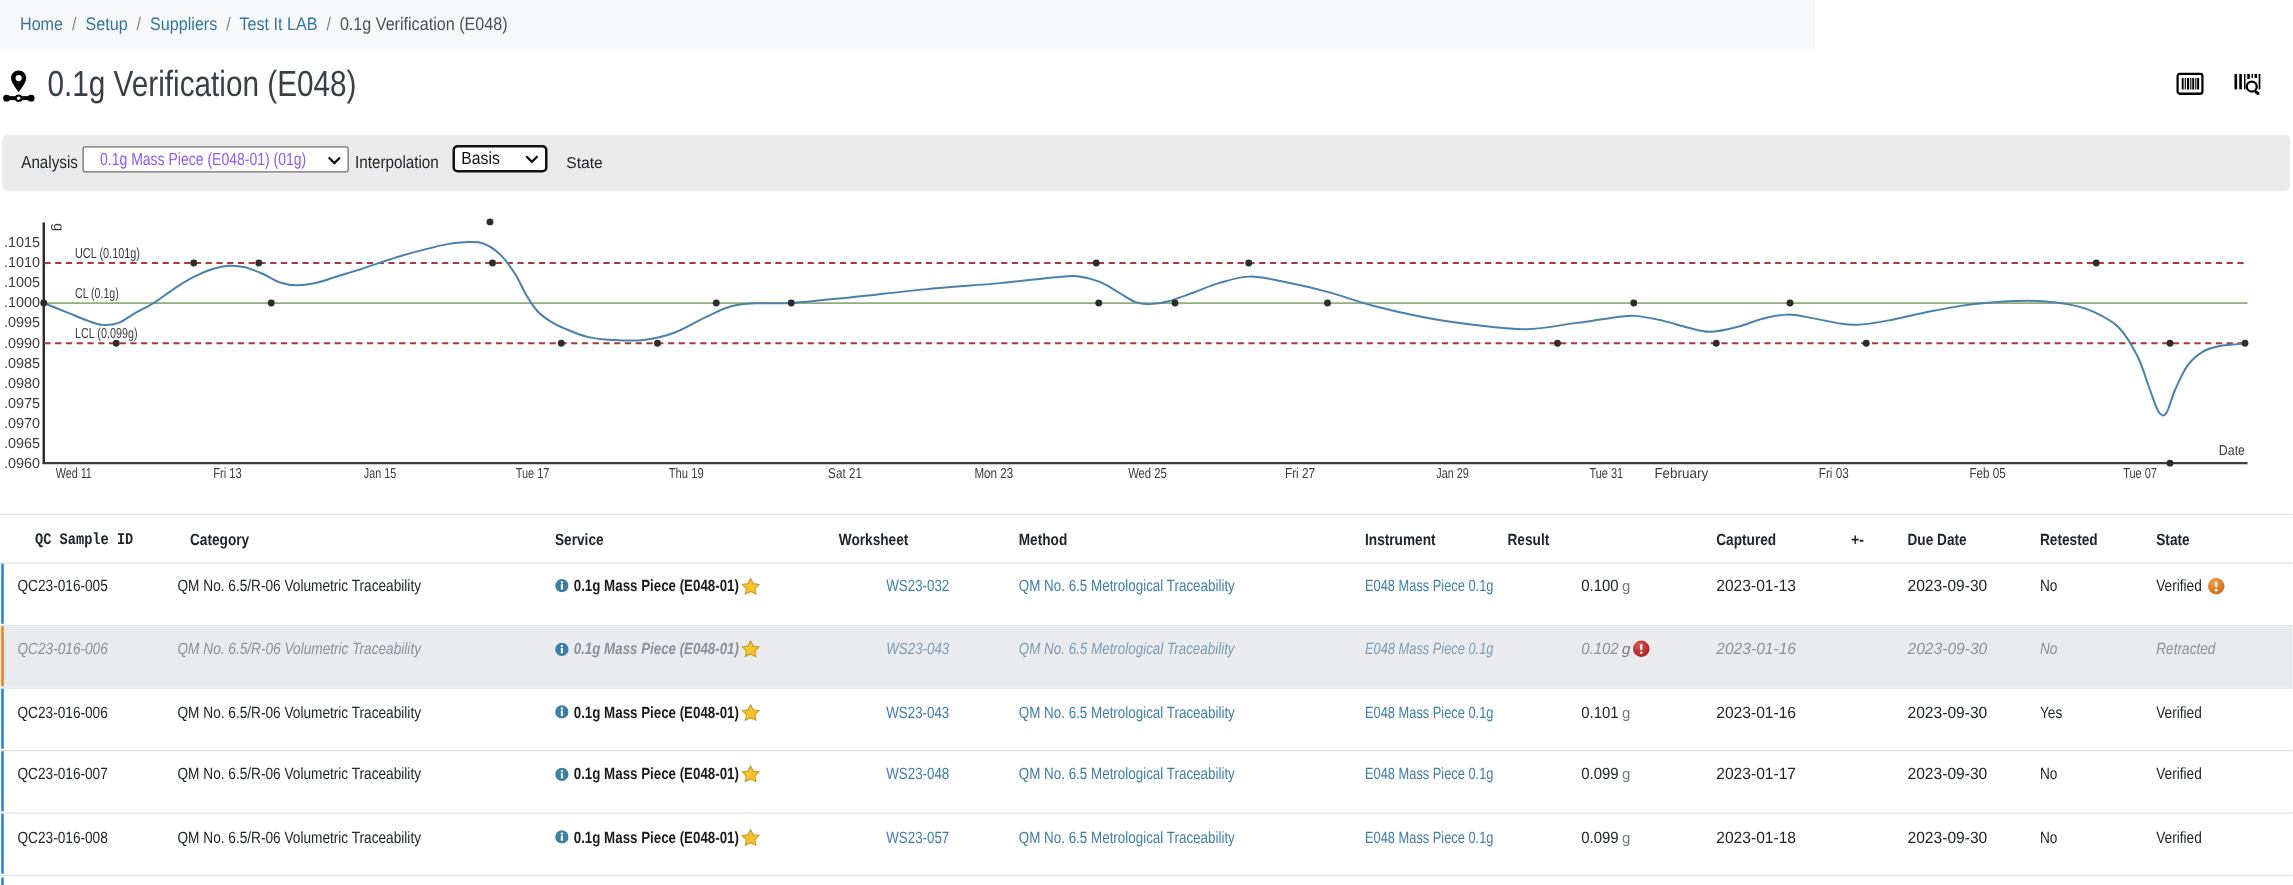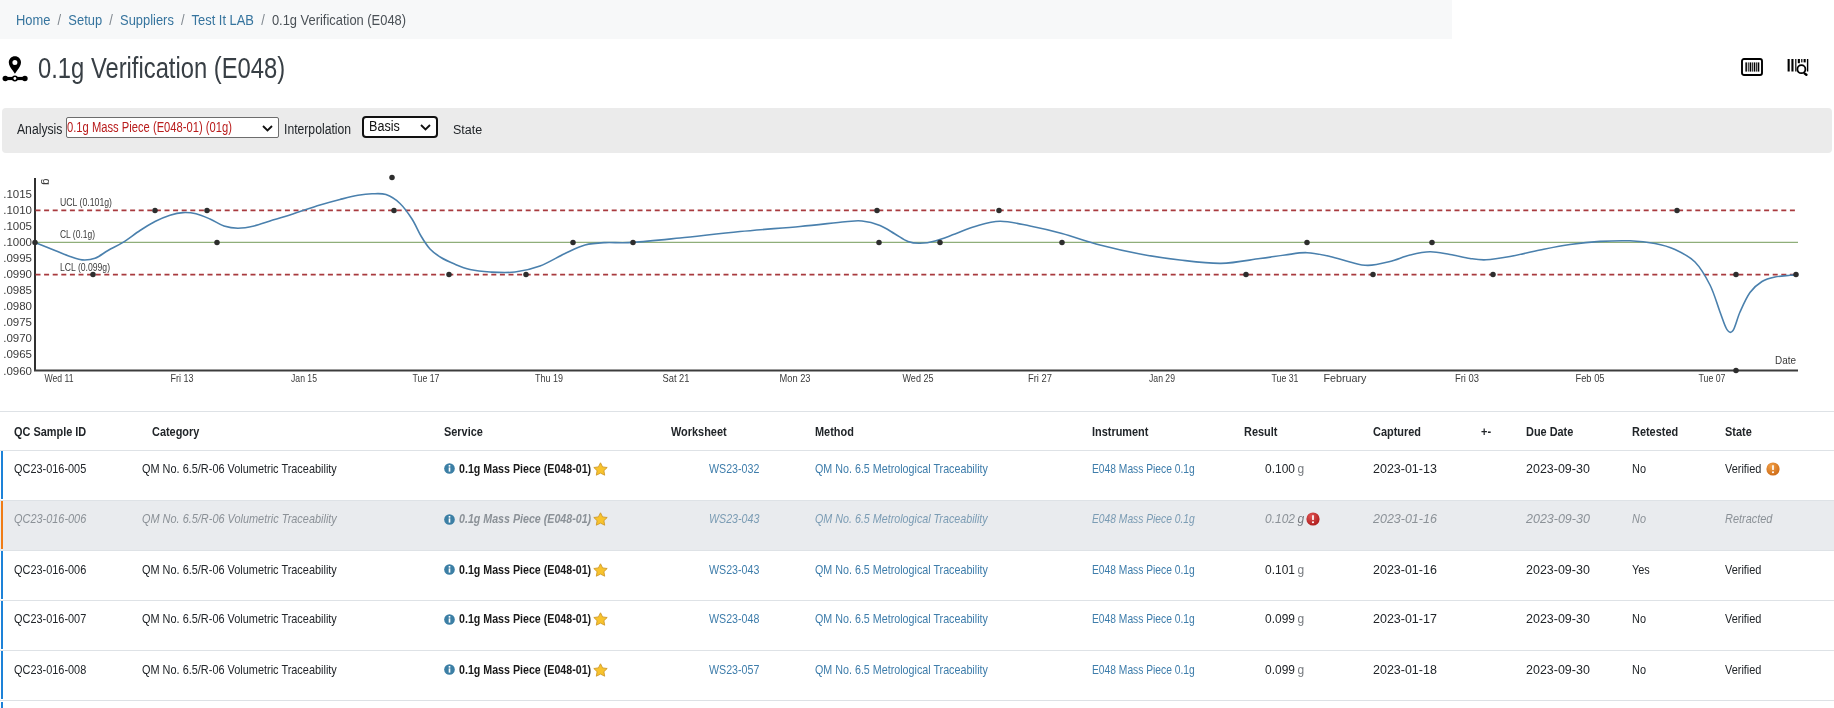--- a/index.html
+++ b/index.html
@@ -62,21 +62,21 @@
     <rect x="14.2" y="0" width="1.2" height="3.4"></rect>
     <rect x="16.6" y="0" width="2.1" height="3.4"></rect>
     <rect x="19.9" y="0" width="1.4" height="12.5"></rect>
   </g>
   <circle cx="14.4" cy="10.2" r="4" fill="none" stroke="#000" stroke-width="1.8"></circle>
   <rect x="17.6" y="12.9" width="4.4" height="2.4" rx="1.2" transform="rotate(38 17.6 12.9)" fill="#000"></rect>
 </svg>
 
 <div class="abs" style="left:2px;top:108px;width:1830px;height:45px;background:#ebebeb;border-radius:4px;"></div>
 <div class="tlab" style="left:17px;top:121px;"><span class="sx" style="transform:scaleX(0.87)">Analysis</span></div>
-<div class="abs" style="left:66px;top:116.5px;width:213px;height:21px;background:#fff;border:1px solid #6d6d6d;border-radius:2px;font-size:14px;color:#b91c1c;line-height:18.5px;padding-left:0;overflow:hidden;"><span class="sx" style="transform:scaleX(0.8)">0.1g Mass Piece (E048-01) (01g)</span>
+<div class="abs" style="left:66px;top:116.5px;width:213px;height:21px;background:#fff;border:1px solid #6d6d6d;border-radius:2px;font-size:14px;color:#8b5cf6;line-height:18.5px;padding-left:13px;overflow:hidden;"><span class="sx" style="transform:scaleX(0.8)">0.1g Mass Piece (E048-01) (01g)</span>
   <svg class="abs" style="right:5px;top:7px" width="11" height="7" viewBox="0 0 11 7">
       <path d="M1,1 L5.5,5.5 L10,1" fill="none" stroke="#111" stroke-width="1.8"></path>
     </svg>
 </div>
 <div class="tlab" style="left:284px;top:121px;"><span class="sx" style="transform:scaleX(0.87)">Interpolation</span></div>
 <div class="abs" style="left:362px;top:116px;width:76px;height:22px;background:#fff;border:2px solid #111;border-radius:4px;font-size:14px;color:#111;line-height:17.5px;padding-left:5px;"><span class="sx" style="transform:scaleX(0.9)">Basis</span>
   <svg class="abs" style="right:5px;top:6px" width="11" height="7" viewBox="0 0 11 7">
       <path d="M1,1 L5.5,5.5 L10,1" fill="none" stroke="#111" stroke-width="1.8"></path>
     </svg>
 </div>
@@ -150,27 +150,27 @@
       <circle cx="1432" cy="242.4" r="2.75"></circle>
     <circle cx="1493" cy="274.6" r="2.75"></circle>
       <circle cx="1677" cy="210.4" r="2.75"></circle>
     <circle cx="1736" cy="274.6" r="2.75"></circle>
       <circle cx="1736" cy="370.5" r="2.75"></circle>
     <circle cx="1796" cy="274.6" r="2.75"></circle>
   </g>
 </svg>
 
 <div class="row-border" style="top:411px;"></div>
-<div class="hdr" style="left:14px;"><span class="sx">QC Sample ID</span></div>
+<div class="hdr" style="left:28px;font-family:Liberation Mono, monospace;"><span class="sx">QC Sample ID</span></div>
 <div class="hdr" style="left:152px;"><span class="sx">Category</span></div>
 <div class="hdr" style="left:444px;"><span class="sx">Service</span></div>
 <div class="hdr" style="left:671px;"><span class="sx">Worksheet</span></div>
 <div class="hdr" style="left:815px;"><span class="sx">Method</span></div>
 <div class="hdr" style="left:1092px;"><span class="sx">Instrument</span></div>
-<div class="hdr" style="left:1244px;text-decoration:underline;"><span class="sx">Result</span></div>
+<div class="hdr" style="left:1206px;text-decoration:underline;"><span class="sx">Result</span></div>
 <div class="hdr" style="left:1373px;"><span class="sx">Captured</span></div>
 <div class="hdr" style="left:1481px;"><span class="sx">+-</span></div>
 <div class="hdr" style="left:1526px;"><span class="sx">Due Date</span></div>
 <div class="hdr" style="left:1632px;"><span class="sx">Retested</span></div>
 <div class="hdr" style="left:1725px;"><span class="sx">State</span></div>
 
 <div class="row-border" style="top:450px;"></div>
 <div class="row-border" style="top:500px;"></div>
 <div class="row-border" style="top:550px;"></div>
 <div class="row-border" style="top:600px;"></div>

